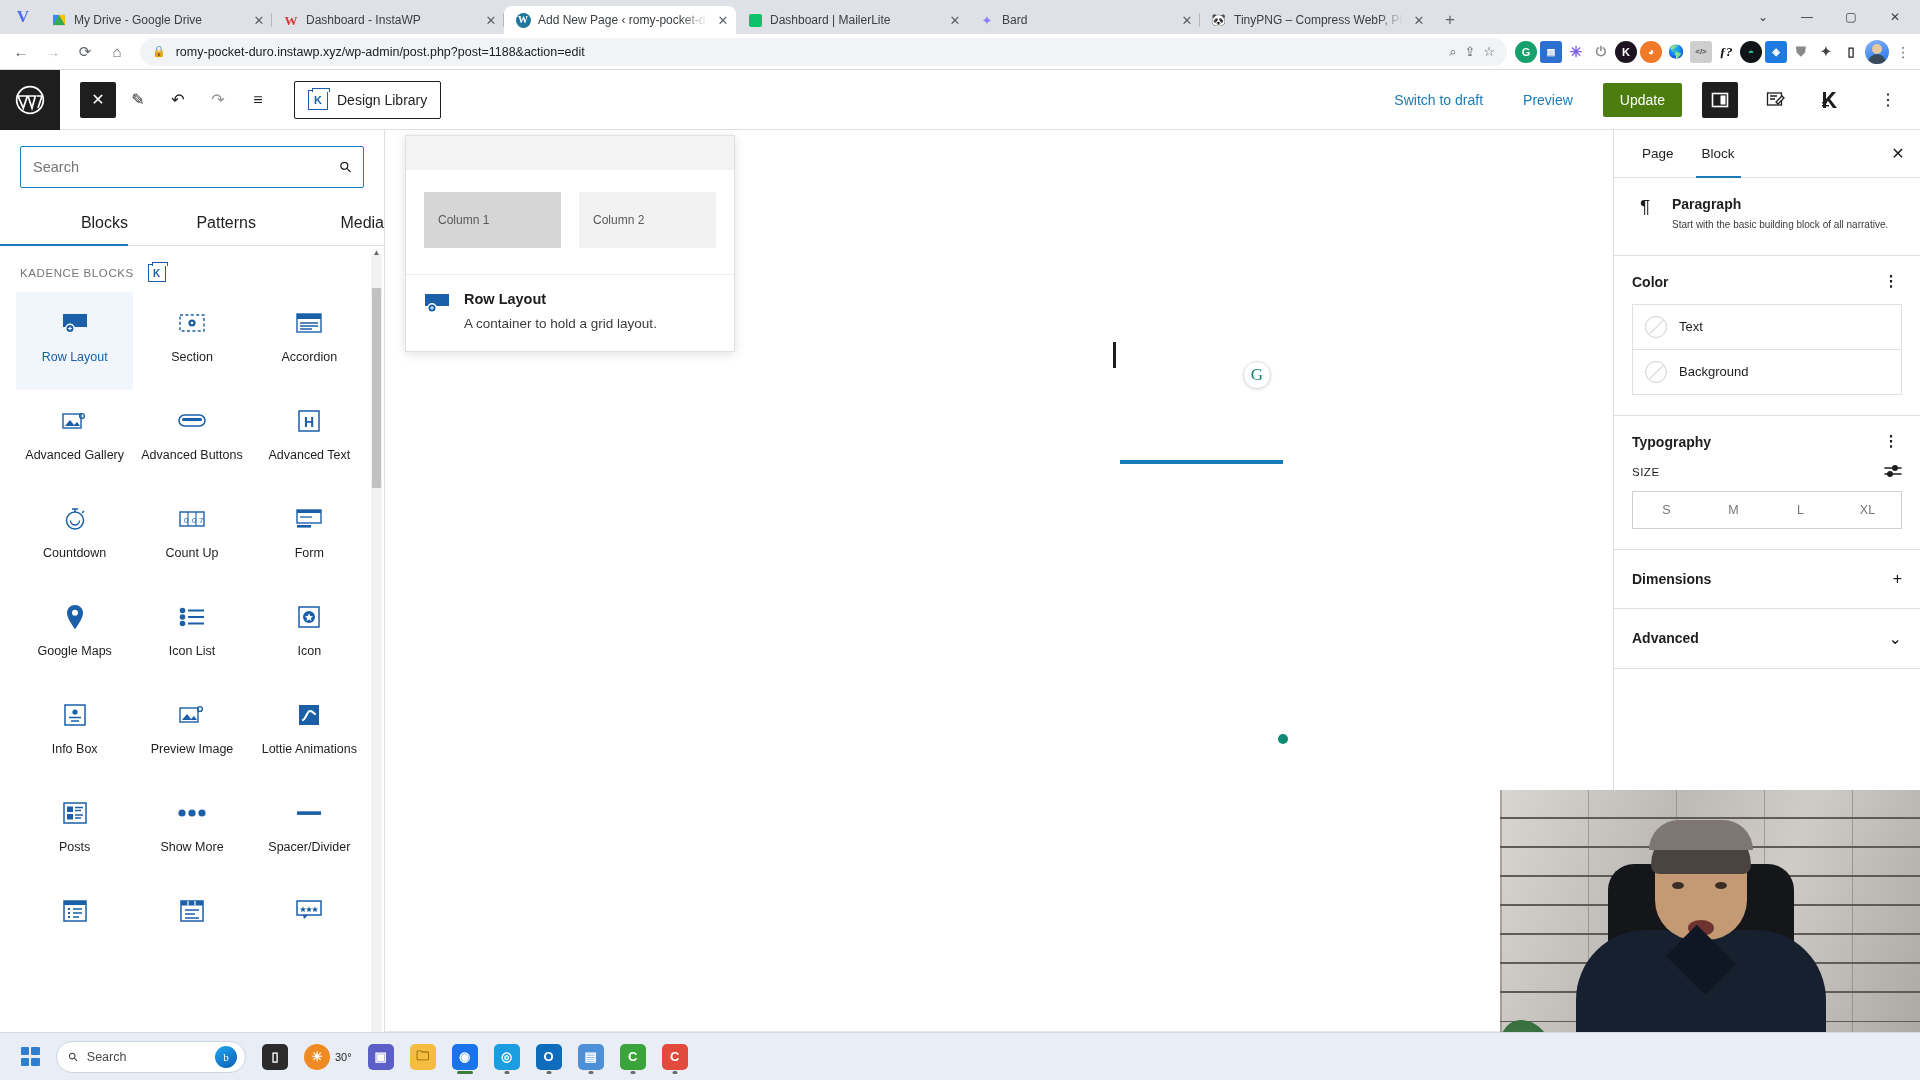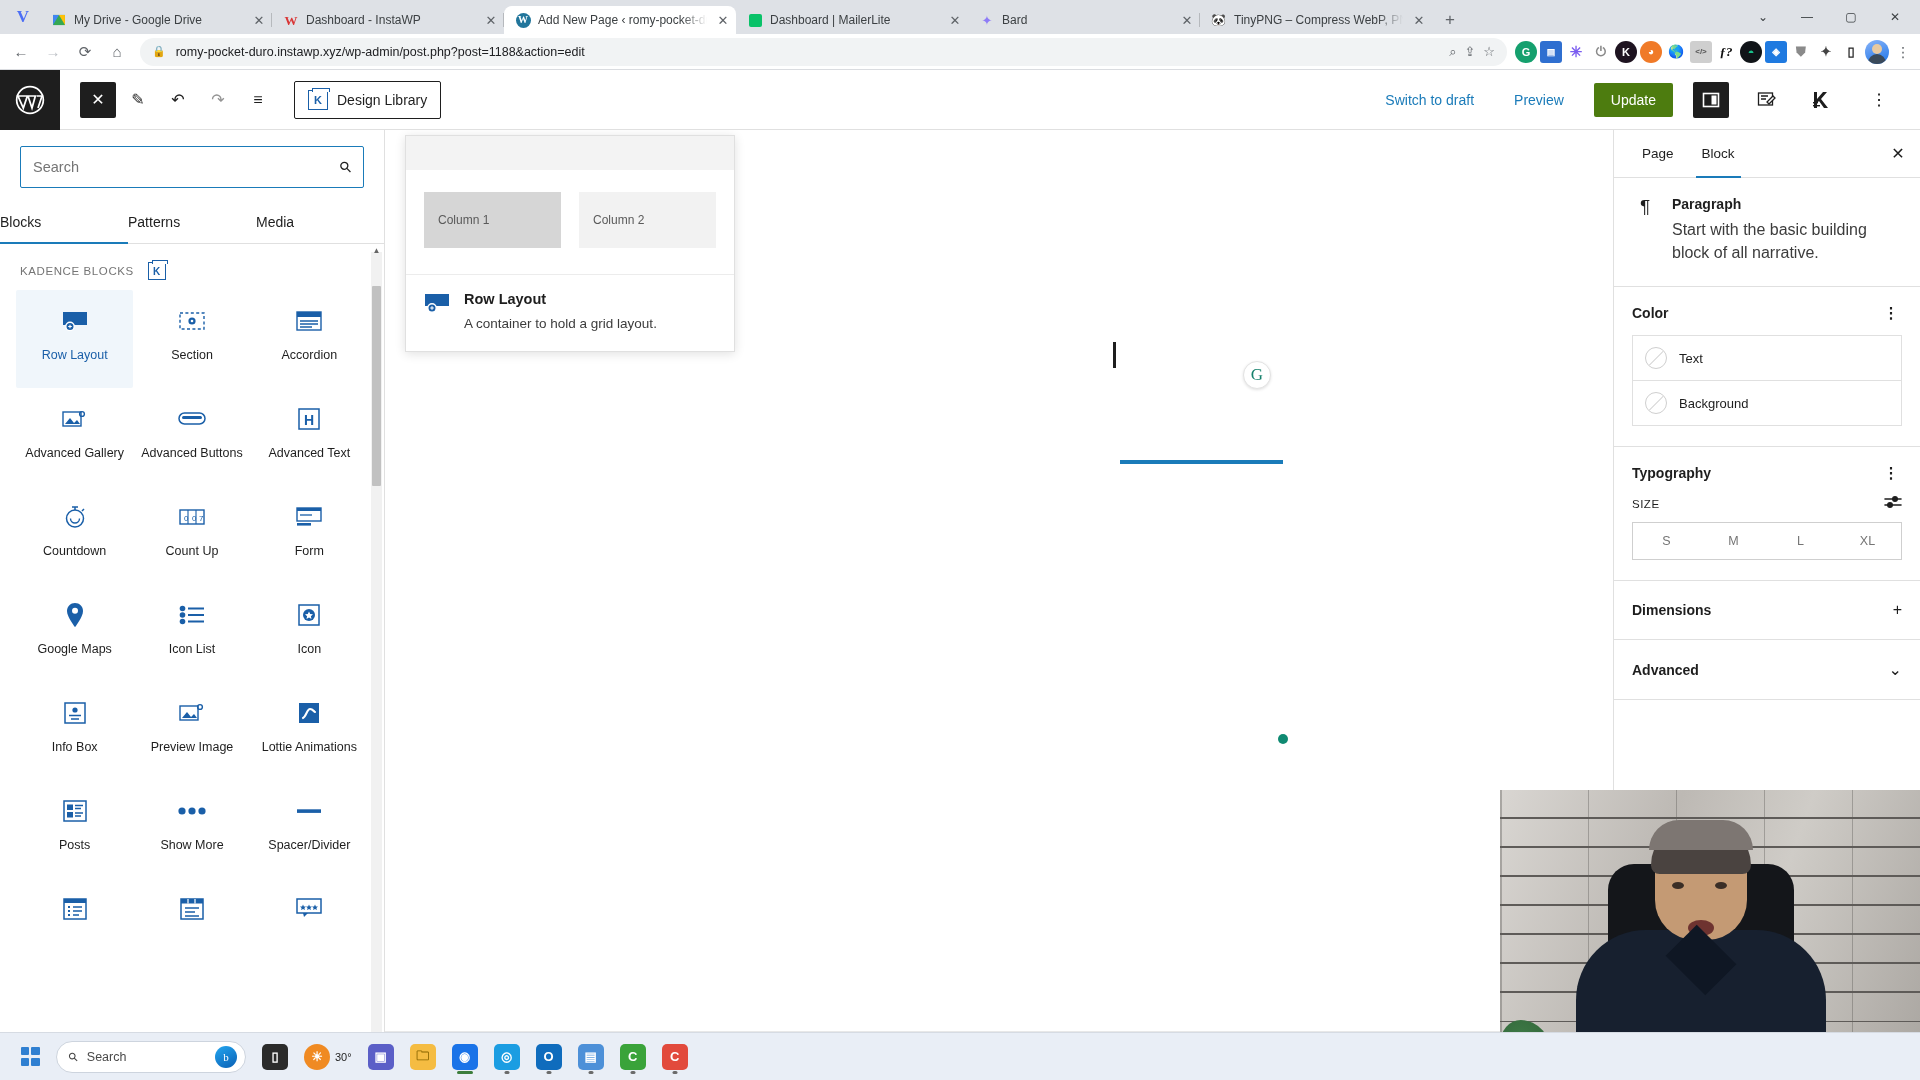--- a/index.html
+++ b/index.html
@@ -243,21 +243,21 @@
   }
   .kadence-mark::before {
     content: ""; position: absolute;
     top: -3px; left: 3px; right: -3px; height: 3px;
     border: 1.5px solid #1a5fa8; border-bottom: none;
     background: #fff;
   }
   .hdr-right {
     margin-left: auto;
     display: flex; align-items: center; gap: 20px;
-    padding-right: 23px;
+    padding-right: 14px;
   }
   .link-btn {
     font-size: 14px; color: #1a7bb9;
     padding: 8px 10px;
     white-space: nowrap;
   }
   .update-btn {
     background: #4d7c0f;
     color: #fff;
     font-size: 14px;
@@ -310,23 +310,23 @@
   .search-icon { color: #1e1e1e; font-size: 15px; transform: rotate(-45deg); }
 
   .tabs-row {
     display: flex;
     border-bottom: 1px solid #e0e0e0;
     margin-top: 14px;
     padding: 0 0 0 0;
   }
   .tab-item {
     flex: 1 1 0;
-    text-align: left;
+    text-align: right;
     padding: 12px 0 13px;
-    font-size: 14px;
+    font-size: 16px;
     color: #1e1e1e;
     position: relative;
   }
   .tab-item.active { font-weight: normal; }
   .tab-item.active::after {
     content: "";
     position: absolute;
     left: 0; right: 0; bottom: -1px;
     height: 2.5px;
     background: #1a7bb9;
@@ -556,21 +556,21 @@
   }
   .block-card-ico {
     flex: 0 0 26px;
     font-size: 19px;
     color: #1e1e1e;
     text-align: center;
     line-height: 1;
     padding-top: 1px;
   }
   .block-card-title { font-size: 14px; font-weight: bold; color: #1e1e1e; margin-bottom: 6px; }
-  .block-card-desc { font-size: 16px; color: #3c3c3c; line-height: 1.45; }
+  .block-card-desc { font-size: 10px; color: #3c3c3c; line-height: 1.45; }
 
   .panel-sec { border-bottom: 1px solid #e0e0e0; padding: 18px 18px 20px; }
   .panel-head {
     display: flex; align-items: center;
     font-size: 14px; font-weight: bold; color: #1e1e1e;
     margin-bottom: 14px;
   }
   .panel-head .dots {
     margin-left: auto;
     font-size: 15px; color: #1e1e1e; letter-spacing: 0;

